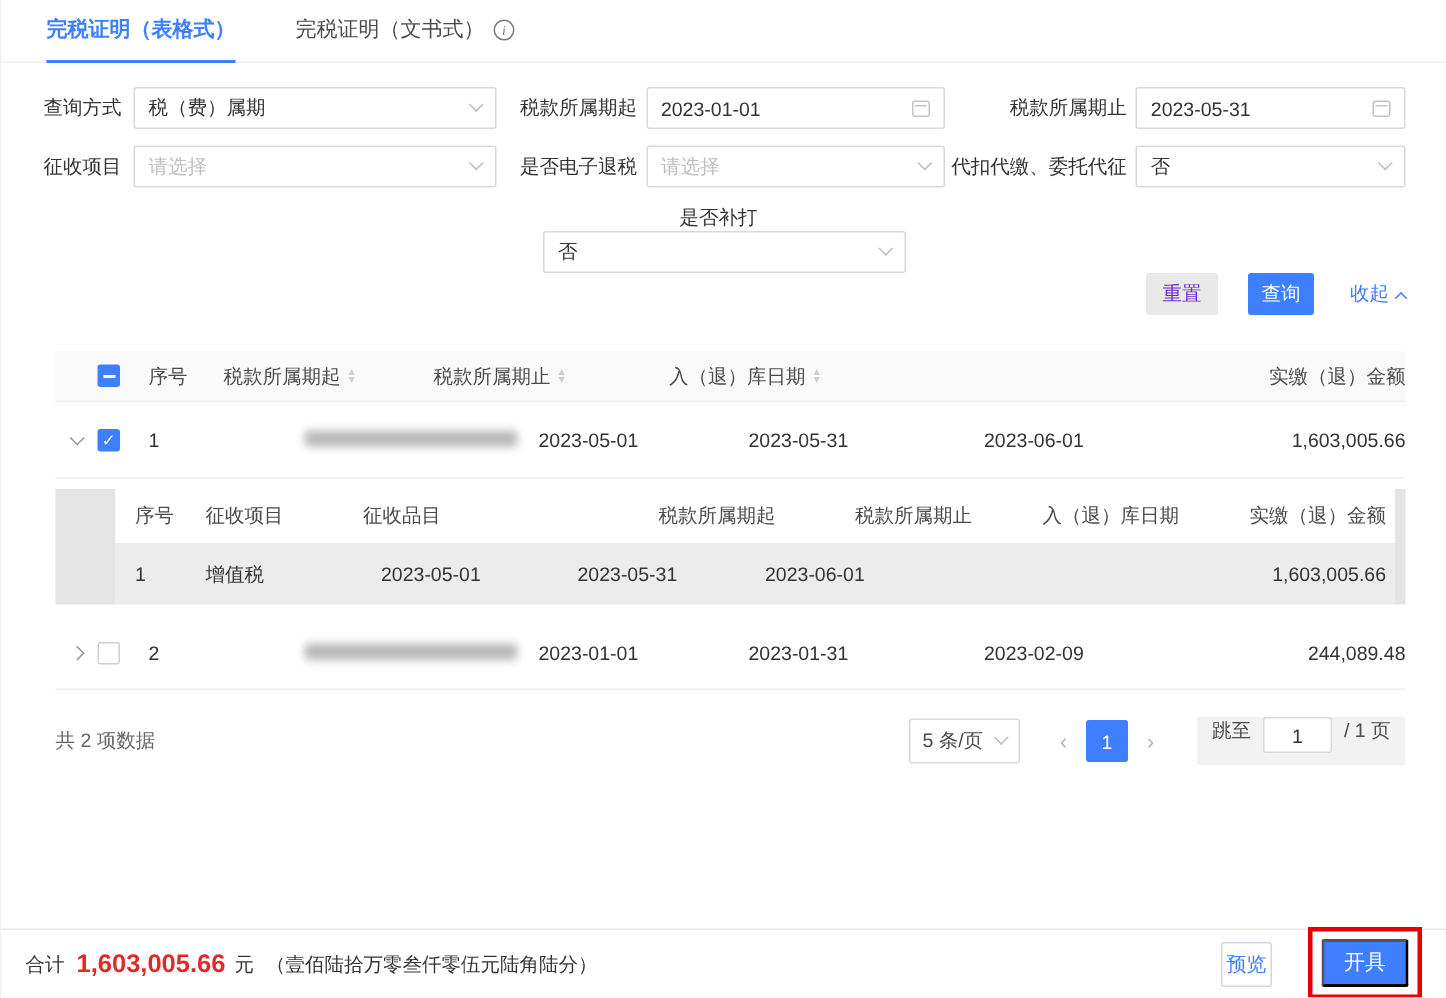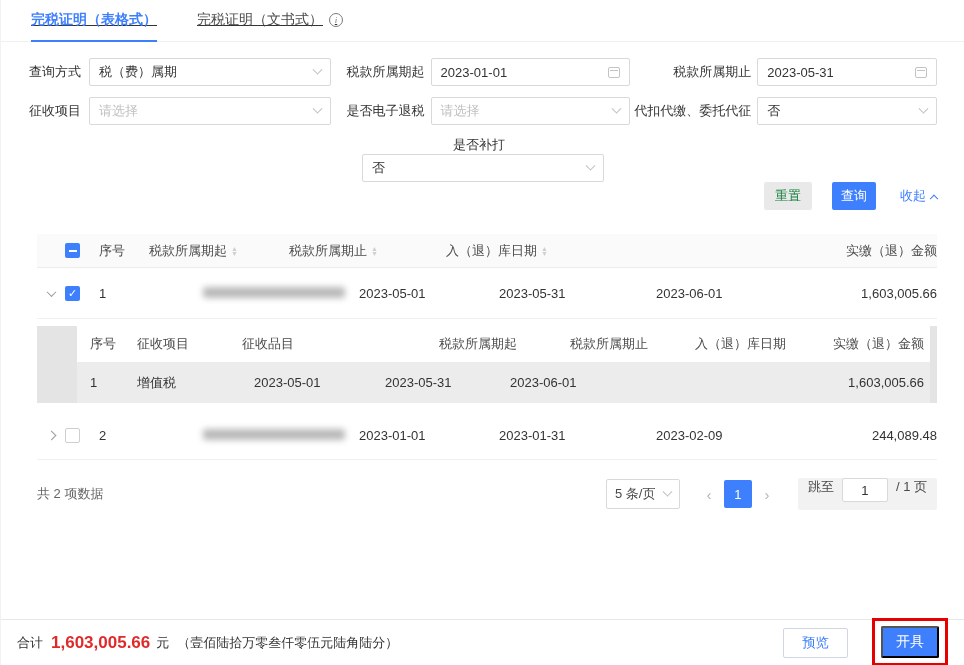--- a/index.html
+++ b/index.html
@@ -1,42 +1,42 @@
 <!DOCTYPE html>
 <html><head>
 <meta charset="utf-8">
 <style>
   * { margin:0; padding:0; box-sizing:border-box; }
   html,body { background:#fff; }
   body { font-family:"Liberation Sans","DejaVu Sans",sans-serif; font-size:13px; color:#333; }
   .page { position:relative; width:964px; height:665px; background:#fff; overflow:hidden; border-left:1px solid #f2f2f2; }
 
   
-  .tabbar { display:flex; align-items:center; height:42px; padding-left:30px; border-bottom:1px solid #f0f0f0;text-decoration:underline; }
+  .tabbar { display:flex; align-items:center; height:42px; padding-left:30px; border-bottom:1px solid #f0f0f0; }
   .tab { height:42px; display:flex; align-items:center; gap:6px; margin-right:40px; font-size:14px; color:#4a4a4a; cursor:pointer; border-bottom:2px solid transparent; }
   .tab.active { color:#3D7FFD; border-bottom:2px solid #3D7FFD; font-weight:bold; }
   .info-icon { width:14px; height:14px; border:1px solid #7a7a7a; border-radius:50%; display:inline-flex; align-items:center; justify-content:center; font-size:9px; color:#7a7a7a; font-family:"Liberation Serif",serif; font-style:italic; }
 
   
   .filters { padding:16px 27px 0 28px; }
   .f-row { display:flex; align-items:center; margin-bottom:11px; }
   .f-label { text-align:right; white-space:nowrap; color:#333; }
   .l1 { width:52px; margin-right:8px; }
   .l2 { width:88px; margin-left:6px; margin-right:6px; }
   .l3 { width:119px; margin-left:2px; margin-right:6px; }
   .ctrl { height:28px; border:1px solid #d9d9d9; border-radius:2px; background:#fff; display:flex; align-items:center; padding:0 9px; justify-content:space-between; cursor:pointer; }
   .c1 { width:242px; } .c2 { width:200px; } .c3 { width:180px; }
   .ctrl .val { color:#333; } .ctrl .ph { color:#bfbfbf; }
   .chev { width:7px; height:7px; border-right:1.4px solid #bfbfbf; border-bottom:1.4px solid #bfbfbf; transform:rotate(45deg) translate(-2px,-2px); flex:none; }
   .cal { width:12px; height:11px; border:1.3px solid #c3c3c3; border-radius:2px; position:relative; flex:none; }
   .cal::before { content:''; position:absolute; left:1px; right:1px; top:2px; border-top:1.3px solid #c3c3c3; }
   .btn-row { justify-content:center;flex-direction:column; }
   .btn-area { margin-left:auto; display:flex; align-items:center; }
   .btn { height:28px; border-radius:2px; font-size:13px; display:inline-flex; align-items:center; justify-content:center; cursor:pointer; border:none; }
-  .btn-gray { background:#e9e9e9; color:#15803d; width:48px; }
+  .btn-gray { background:#e9e9e9; color:#6d28d9; width:48px; }
   .btn-blue { background:#3D7FFD; color:#fff; width:44px; margin-left:20px; }
   .collapse { color:#3D7FFD; margin-left:24px; display:inline-flex; align-items:center; gap:5px; cursor:pointer; }
   .chev-up { width:6px; height:6px; border-right:1.4px solid #3D7FFD; border-bottom:1.4px solid #3D7FFD; transform:rotate(-135deg) translate(-2px,-2px); }
 
   
   .table { margin:24px 28px 0 36px; width:900px; }
   .t-head { display:flex; align-items:center; height:34px; background:#fafafa; border-bottom:1px solid #ececec; color:#4a4a4a; }
   .t-row { display:flex; align-items:center; height:51px; border-bottom:1px solid #f0f0f0; background:#fff; }
   .col-exp { width:28px; display:flex; justify-content:center; }
   .col-chk { width:30px; display:flex; justify-content:flex-start; }
@@ -83,21 +83,21 @@
   .jump { display:flex; align-items:flex-start; height:32px; background:#f2f2f2; border-radius:2px; margin-left:16px; padding:0 10px; color:#4a4a4a; gap:8px; }
   .jump input { width:46px; height:24px; border:1px solid #d9d9d9; border-radius:2px; text-align:center; font-size:13px; color:#333; background:#fff; font-family:inherit; }
 
   
   .action-bar { position:absolute; left:0; right:0; bottom:0; height:46px; border-top:1px solid #e8e8e8; background:#fff; display:flex; align-items:center; padding:0 16px; }
   .sum-label { color:#333; }
   .sum-amt { color:#E02A2A; font-size:17px; font-weight:bold; margin:0 6px 0 8px; }
   .sum-unit { color:#333; margin-right:8px; }
   .sum-words { color:#333; }
   .bar-btns { margin-left:auto; display:flex; align-items:center; }
-  .btn-preview { width:65px; height:30px; border:1px solid #cfd6e4; border-radius:2px; background:#fff; color:#3D7FFD; display:flex; align-items:center; justify-content:center; cursor:pointer; }
+  .btn-preview { width:34px; height:30px; border:1px solid #cfd6e4; border-radius:2px; background:#fff; color:#3D7FFD; display:flex; align-items:center; justify-content:center; cursor:pointer; }
   .issue-hl { border:3px solid #E60000; padding:5px 6px; margin-left:24px; margin-top:-8px; margin-bottom:-6px; background:#fff; position:relative; z-index:2; }
   .btn-issue { width:58px; height:32px; background:#3D7FFD; color:#fff; border-radius:2px; display:flex; align-items:center; justify-content:center; cursor:pointer; font-size:14px; }
 </style>
 </head>
 <body>
 
 <div class="page">
 
   <div class="tabbar">
     <div class="tab active">

